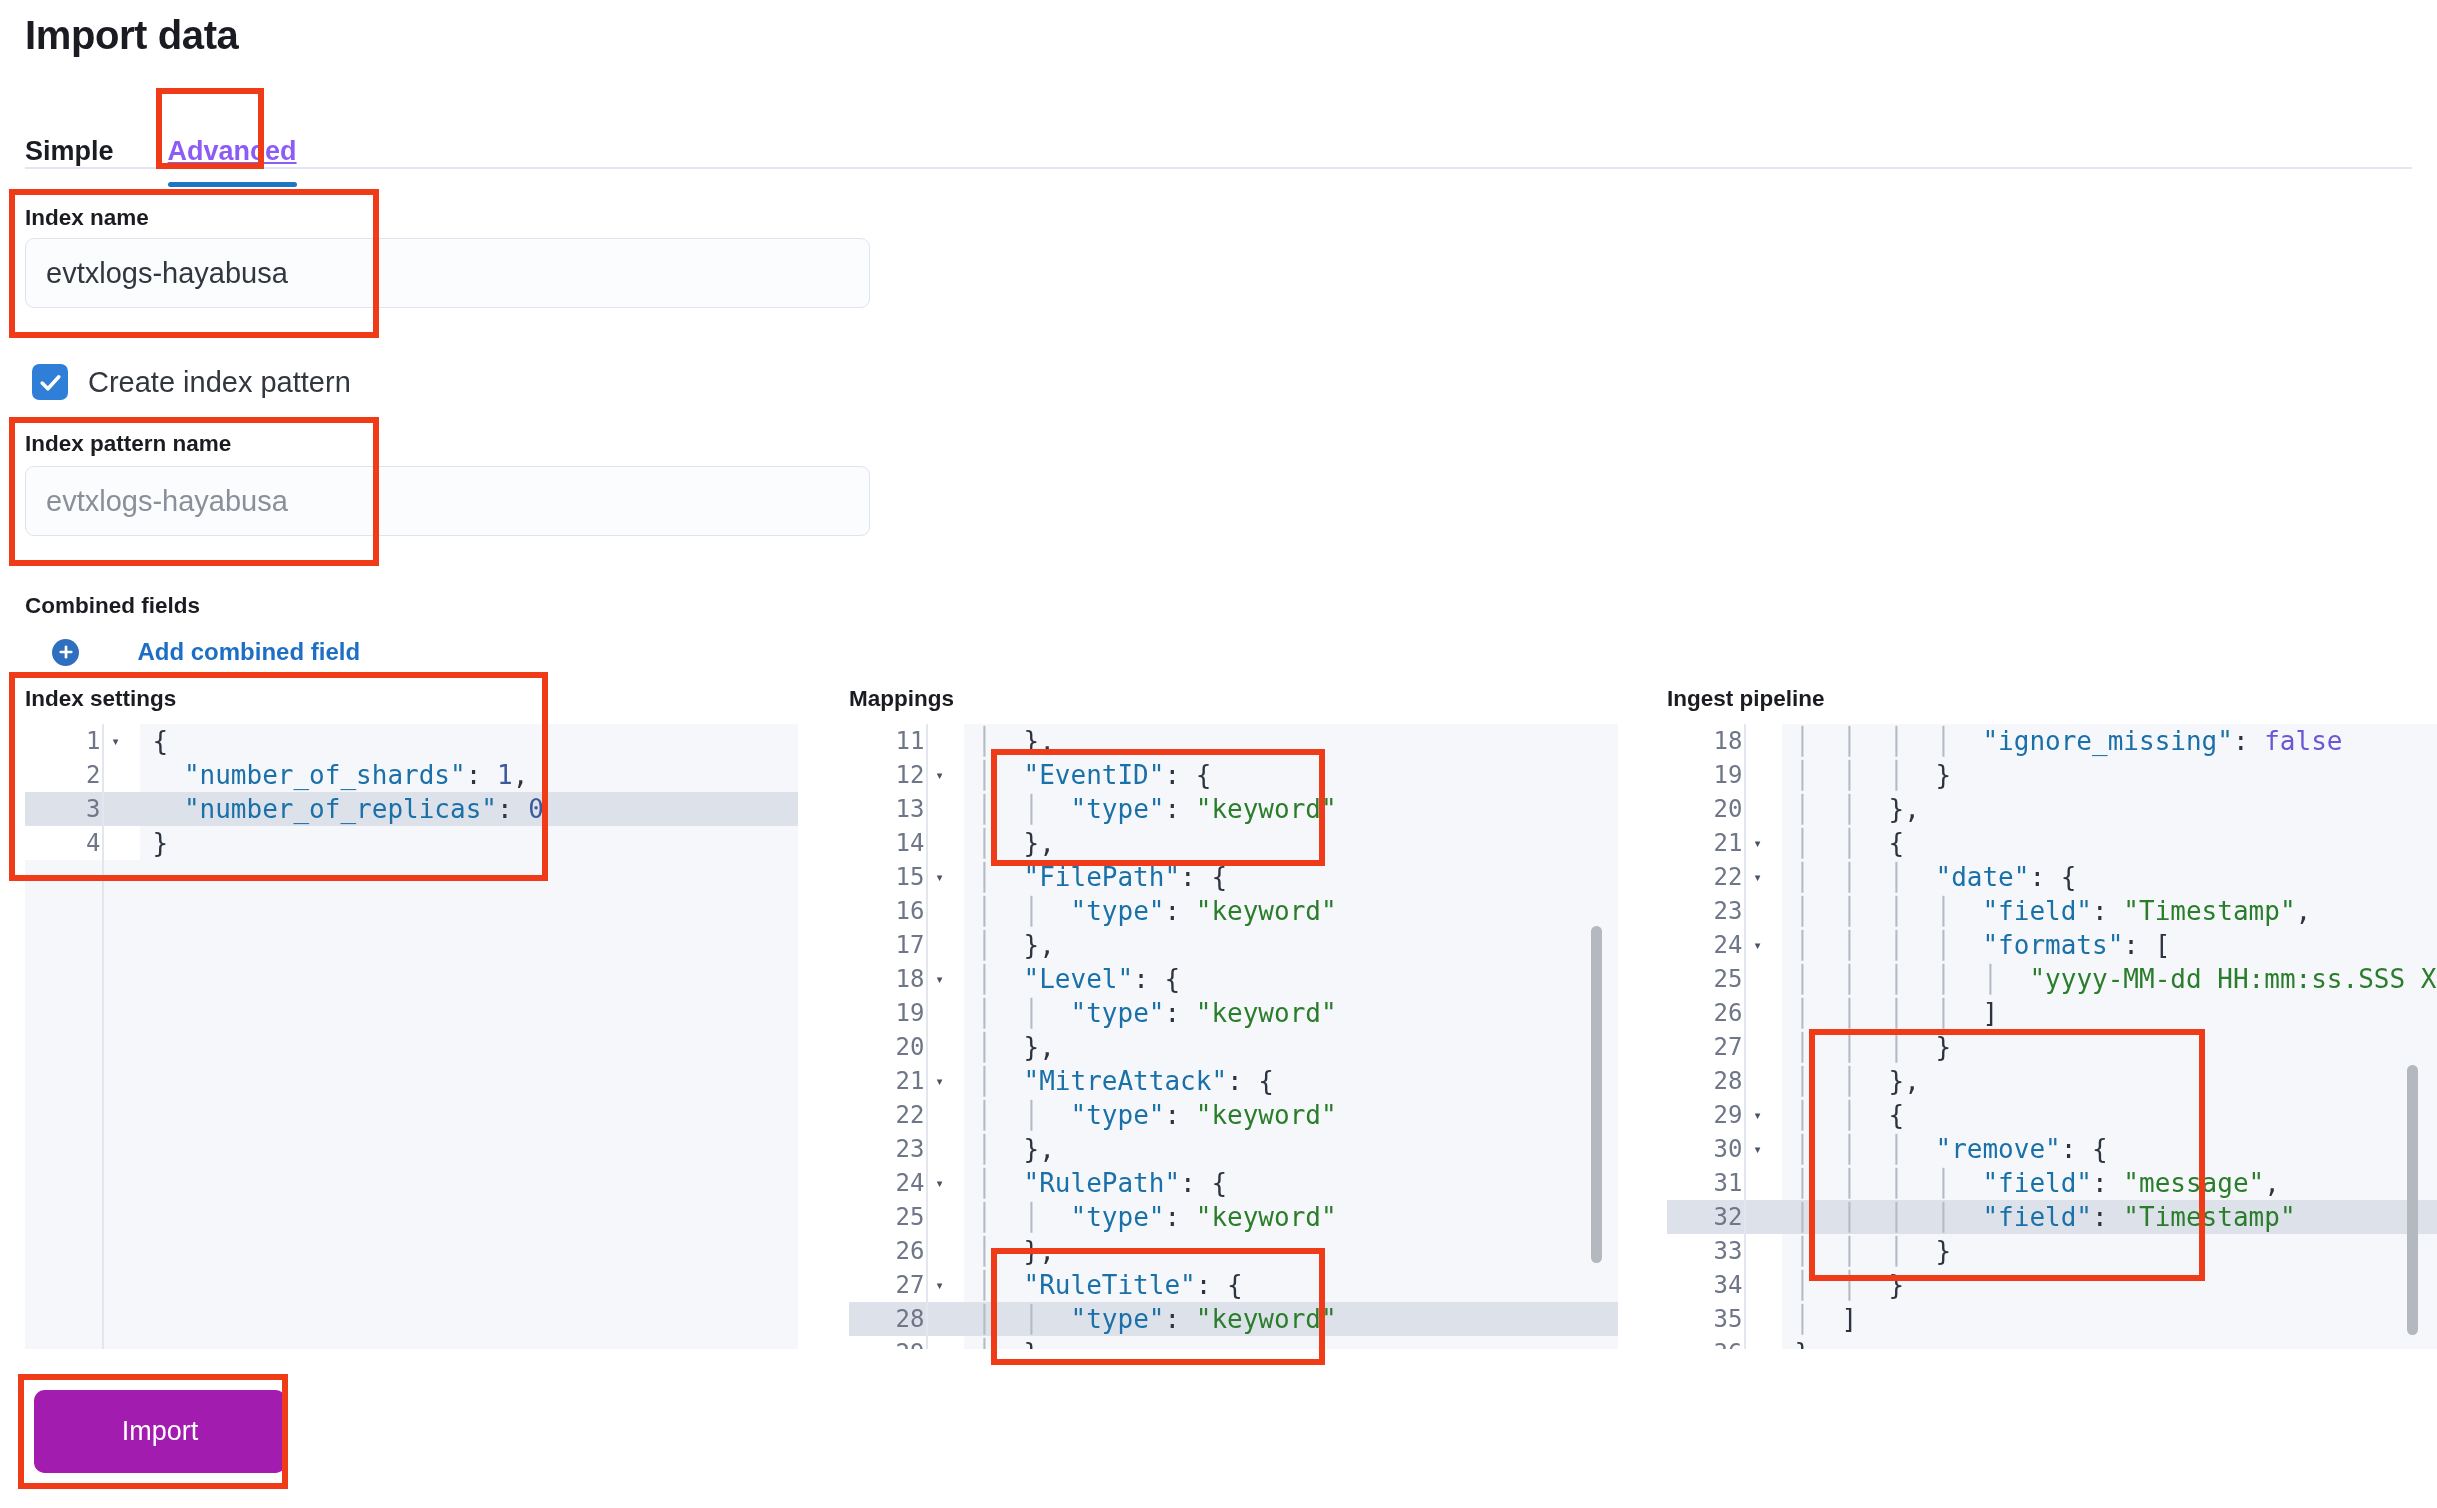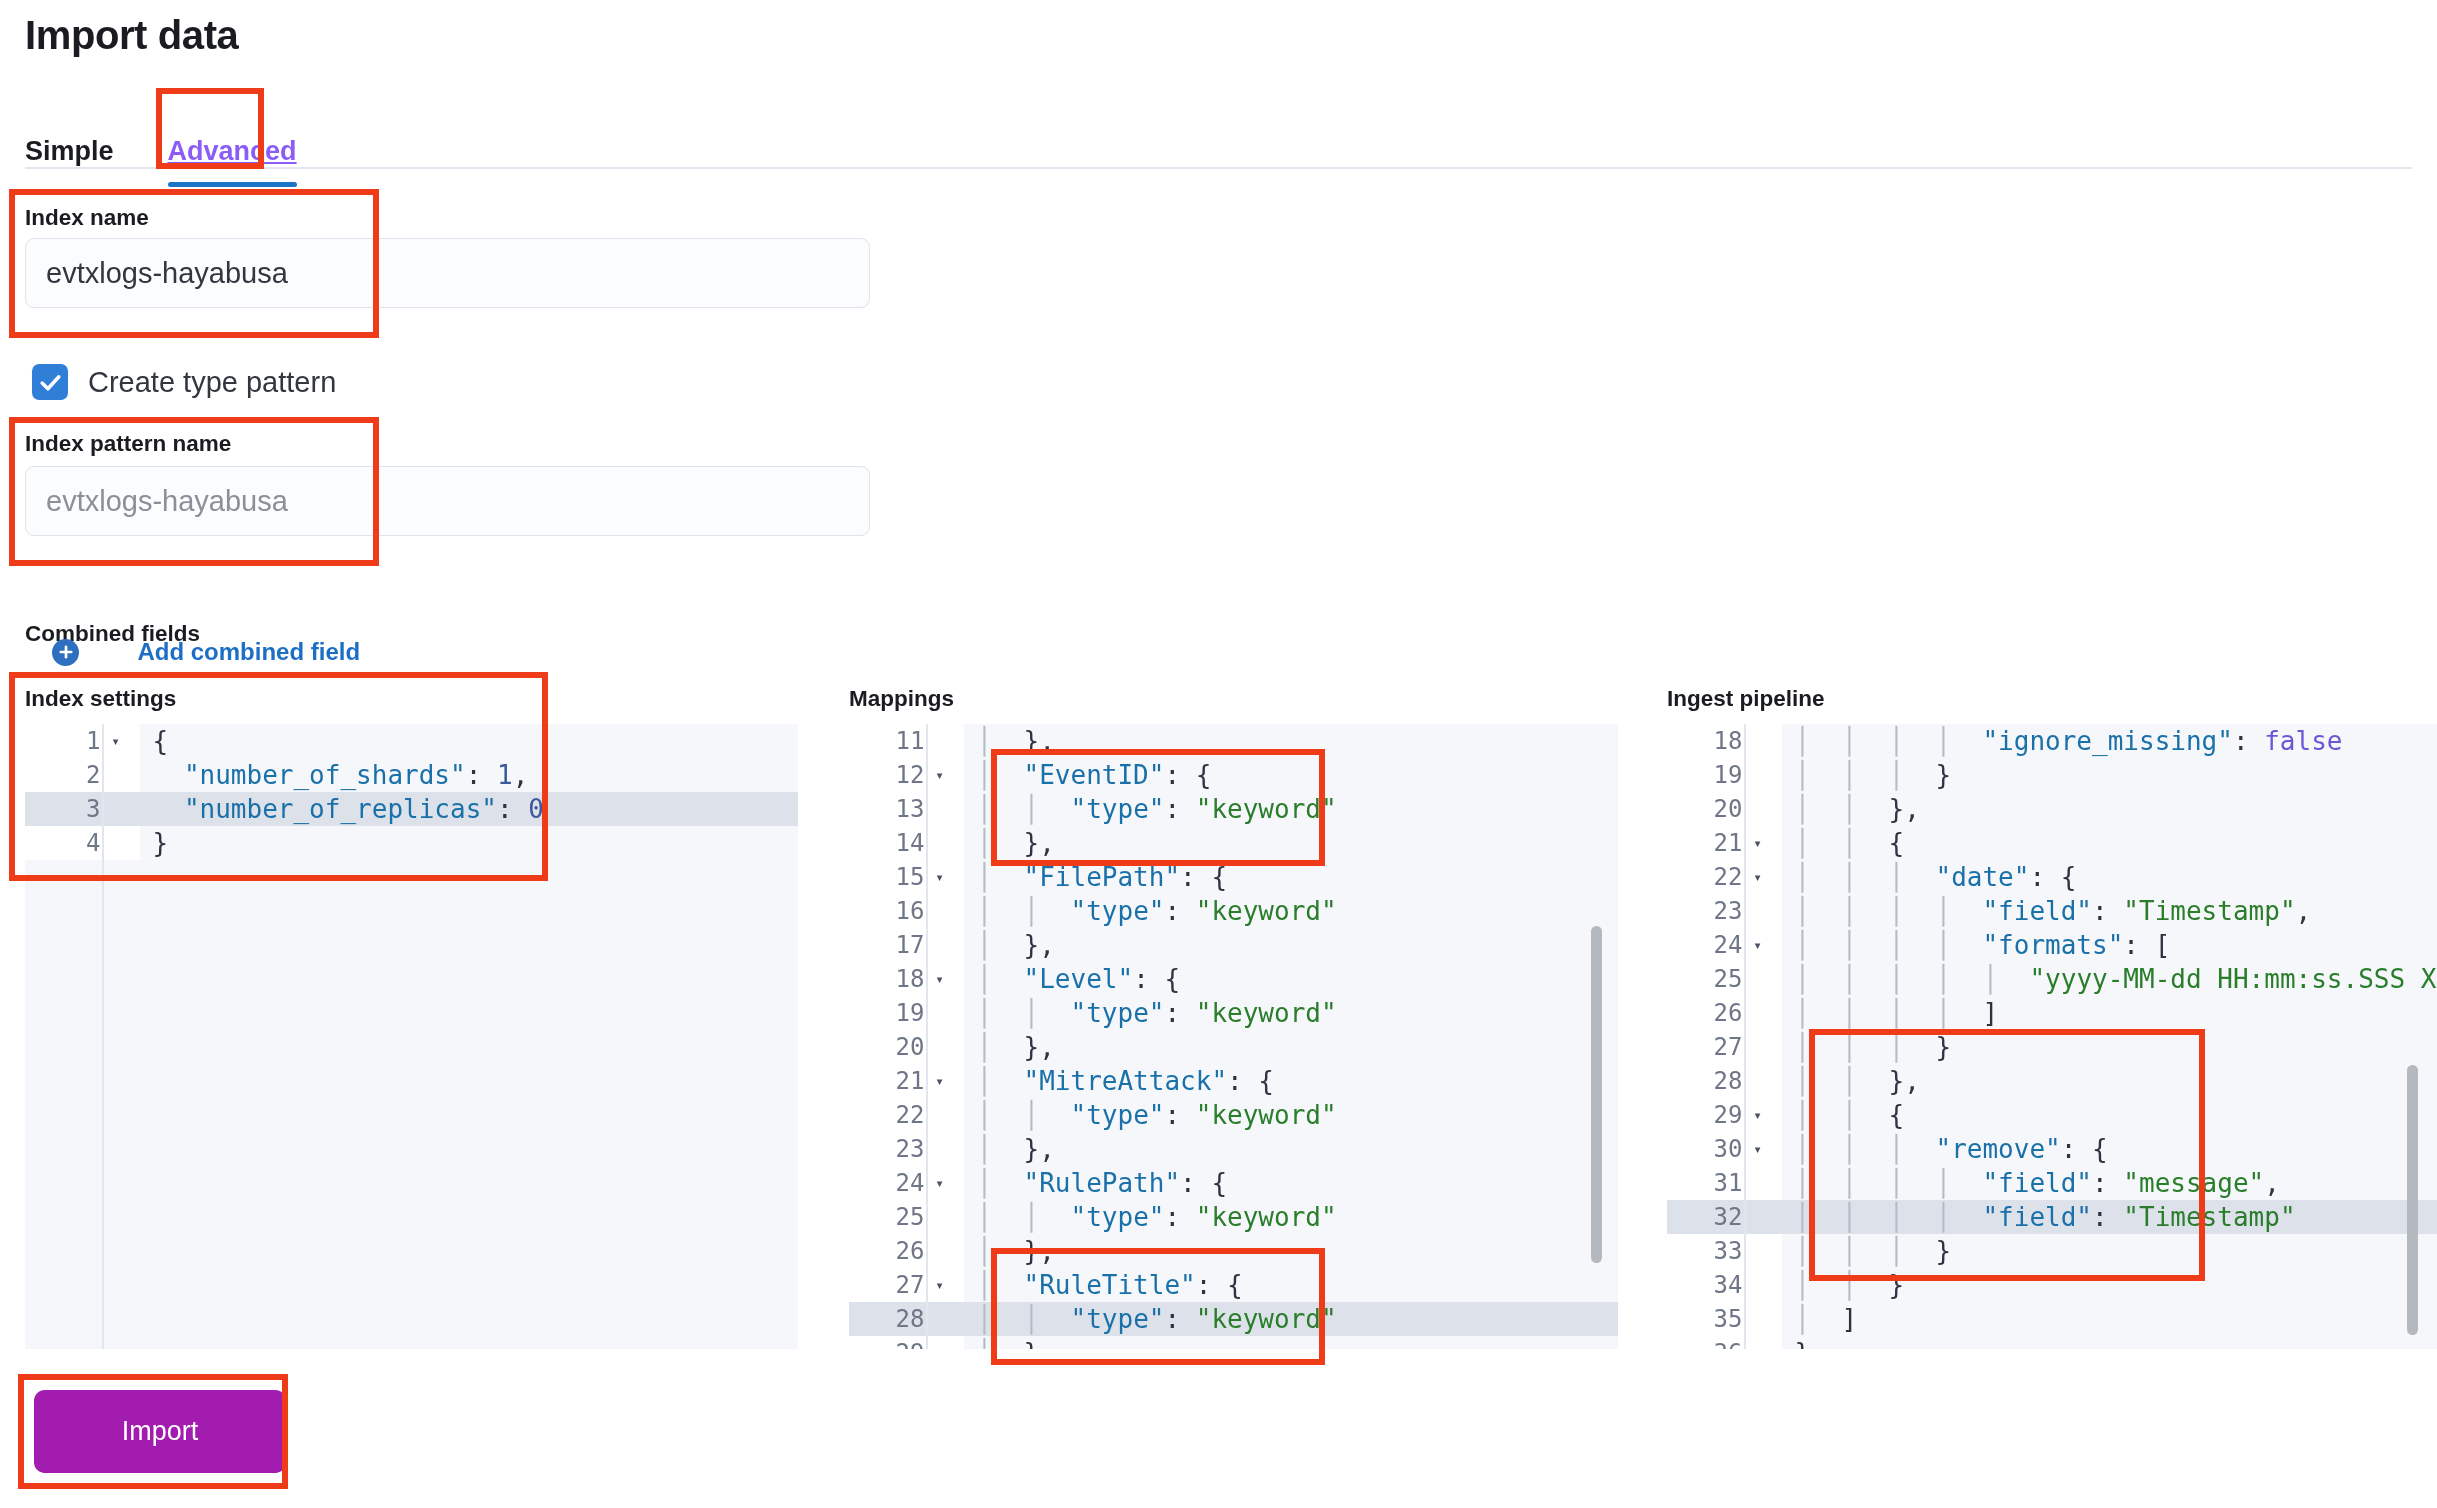--- a/index.html
+++ b/index.html
@@ -129,27 +129,27 @@
 
   <div class="field-label" style="left:25px; top:205px;">Index name</div>
   <div class="text-input" style="left:25px; top:238px; width:845px;" title="evtxlogs-hayabusa">evtxlogs-hayabusa</div>
 
   <div class="cb-row" style="left:32px; top:364px;">
     <span class="cb-box">
       <svg viewBox="0 0 24 24" fill="none" stroke="#ffffff" stroke-width="3.4" stroke-linecap="round" stroke-linejoin="round">
           <polyline points="4,12.5 9.5,18 20,6.5"></polyline>
         </svg>
     </span>
-    <span class="cb-label">Create type pattern</span>
+    <span class="cb-label">Create index pattern</span>
   </div>
 
   <div class="field-label" style="left:25px; top:431px;">Index pattern name</div>
   <div class="text-input placeholder" style="left:25px; top:466px; width:845px;">evtxlogs-hayabusa</div>
 
-  <div class="field-label" style="left:25px; top:593px;margin-top:28px;">Combined fields</div>
+  <div class="field-label" style="left:25px; top:593px;">Combined fields</div>
   <div class="add-link" style="left:52px; top:638px;">
     <span class="plus-icon">
       <svg viewBox="0 0 24 24" fill="none" stroke="#ffffff" stroke-width="3.6" stroke-linecap="round">
           <line x1="12" y1="5" x2="12" y2="19"></line>
           <line x1="5" y1="12" x2="19" y2="12"></line>
         </svg>
     </span>
     <span class="add-link-text">Add combined field</span>
   </div>
 

